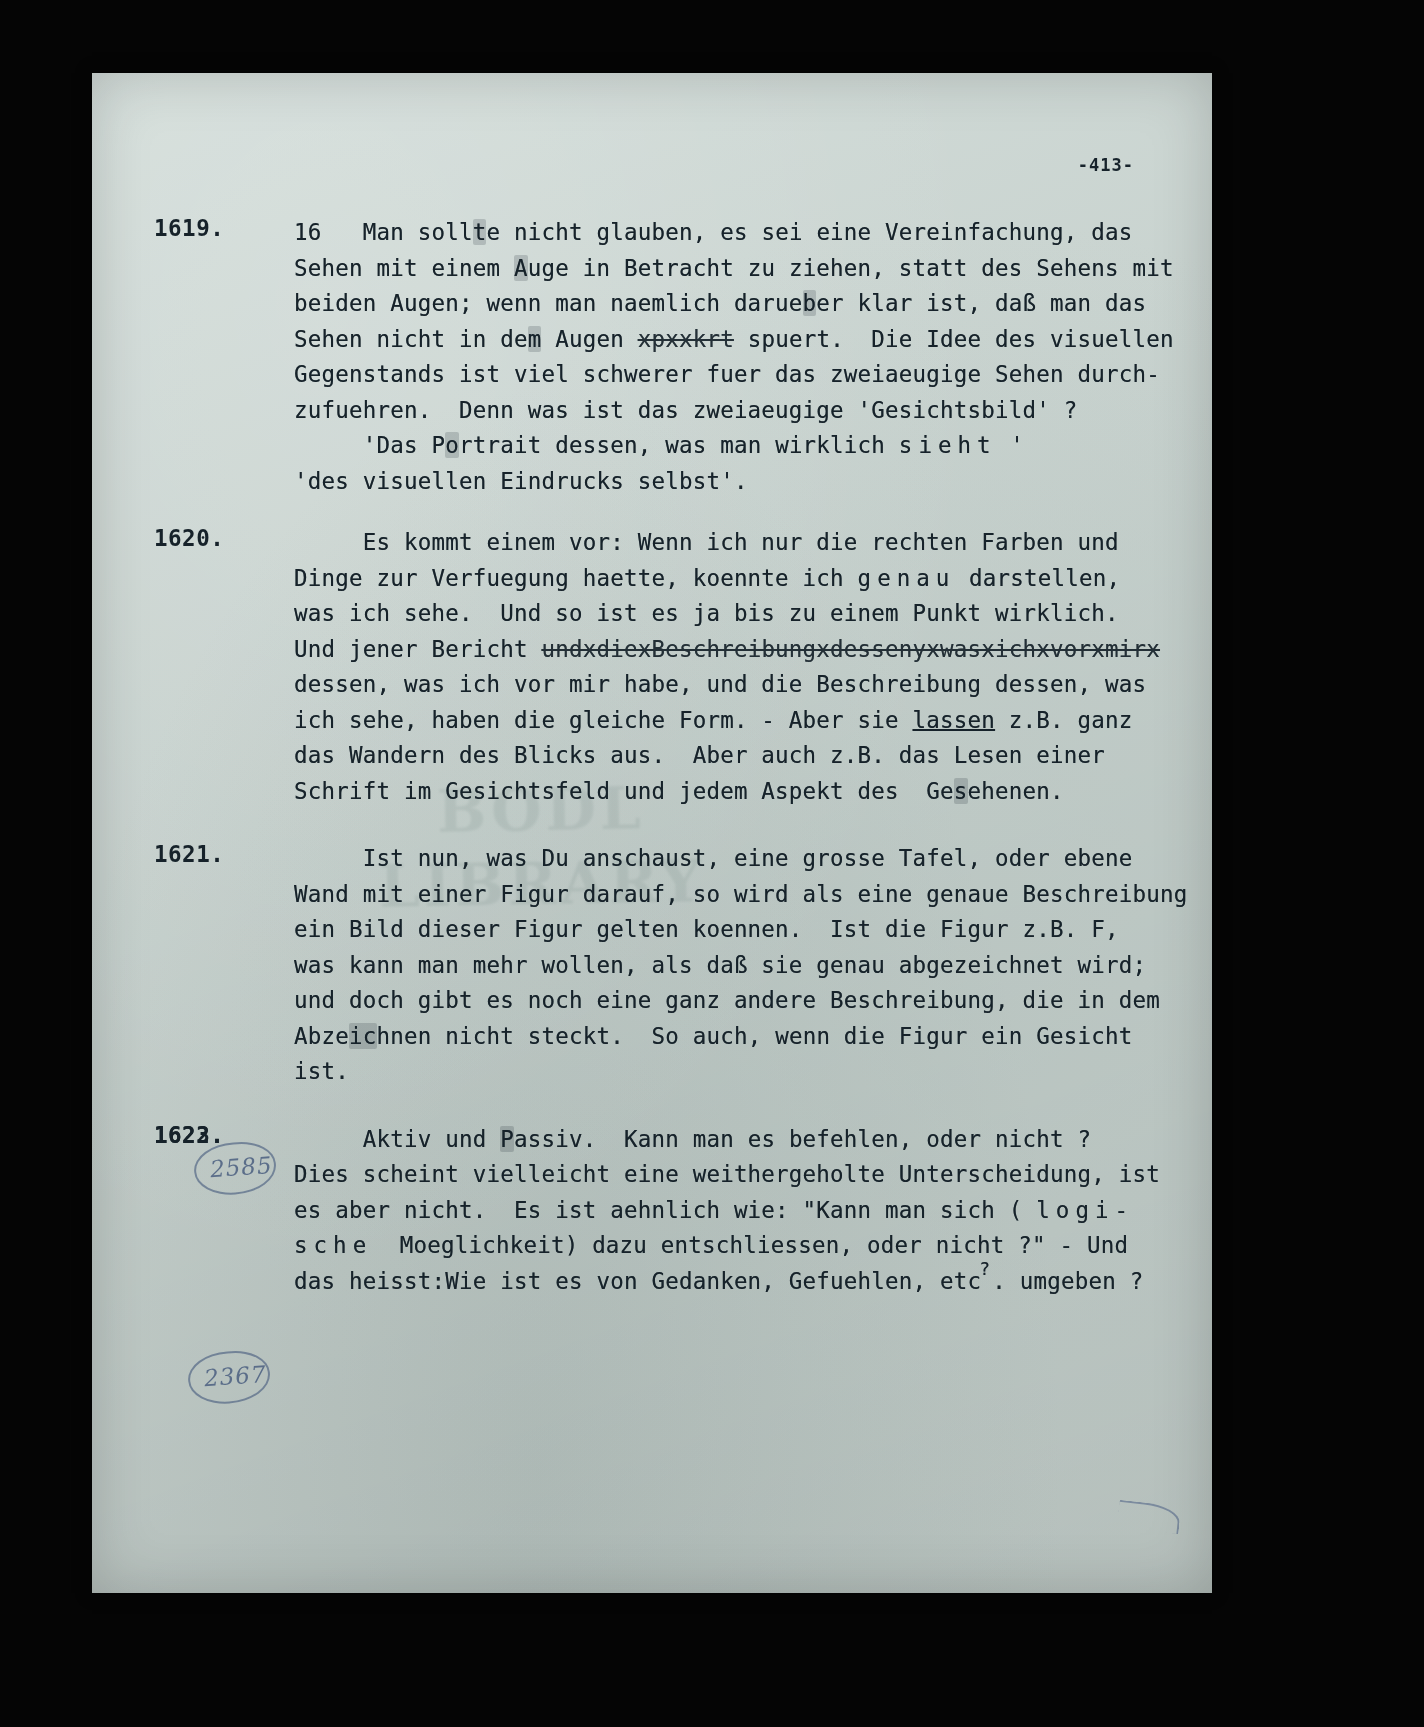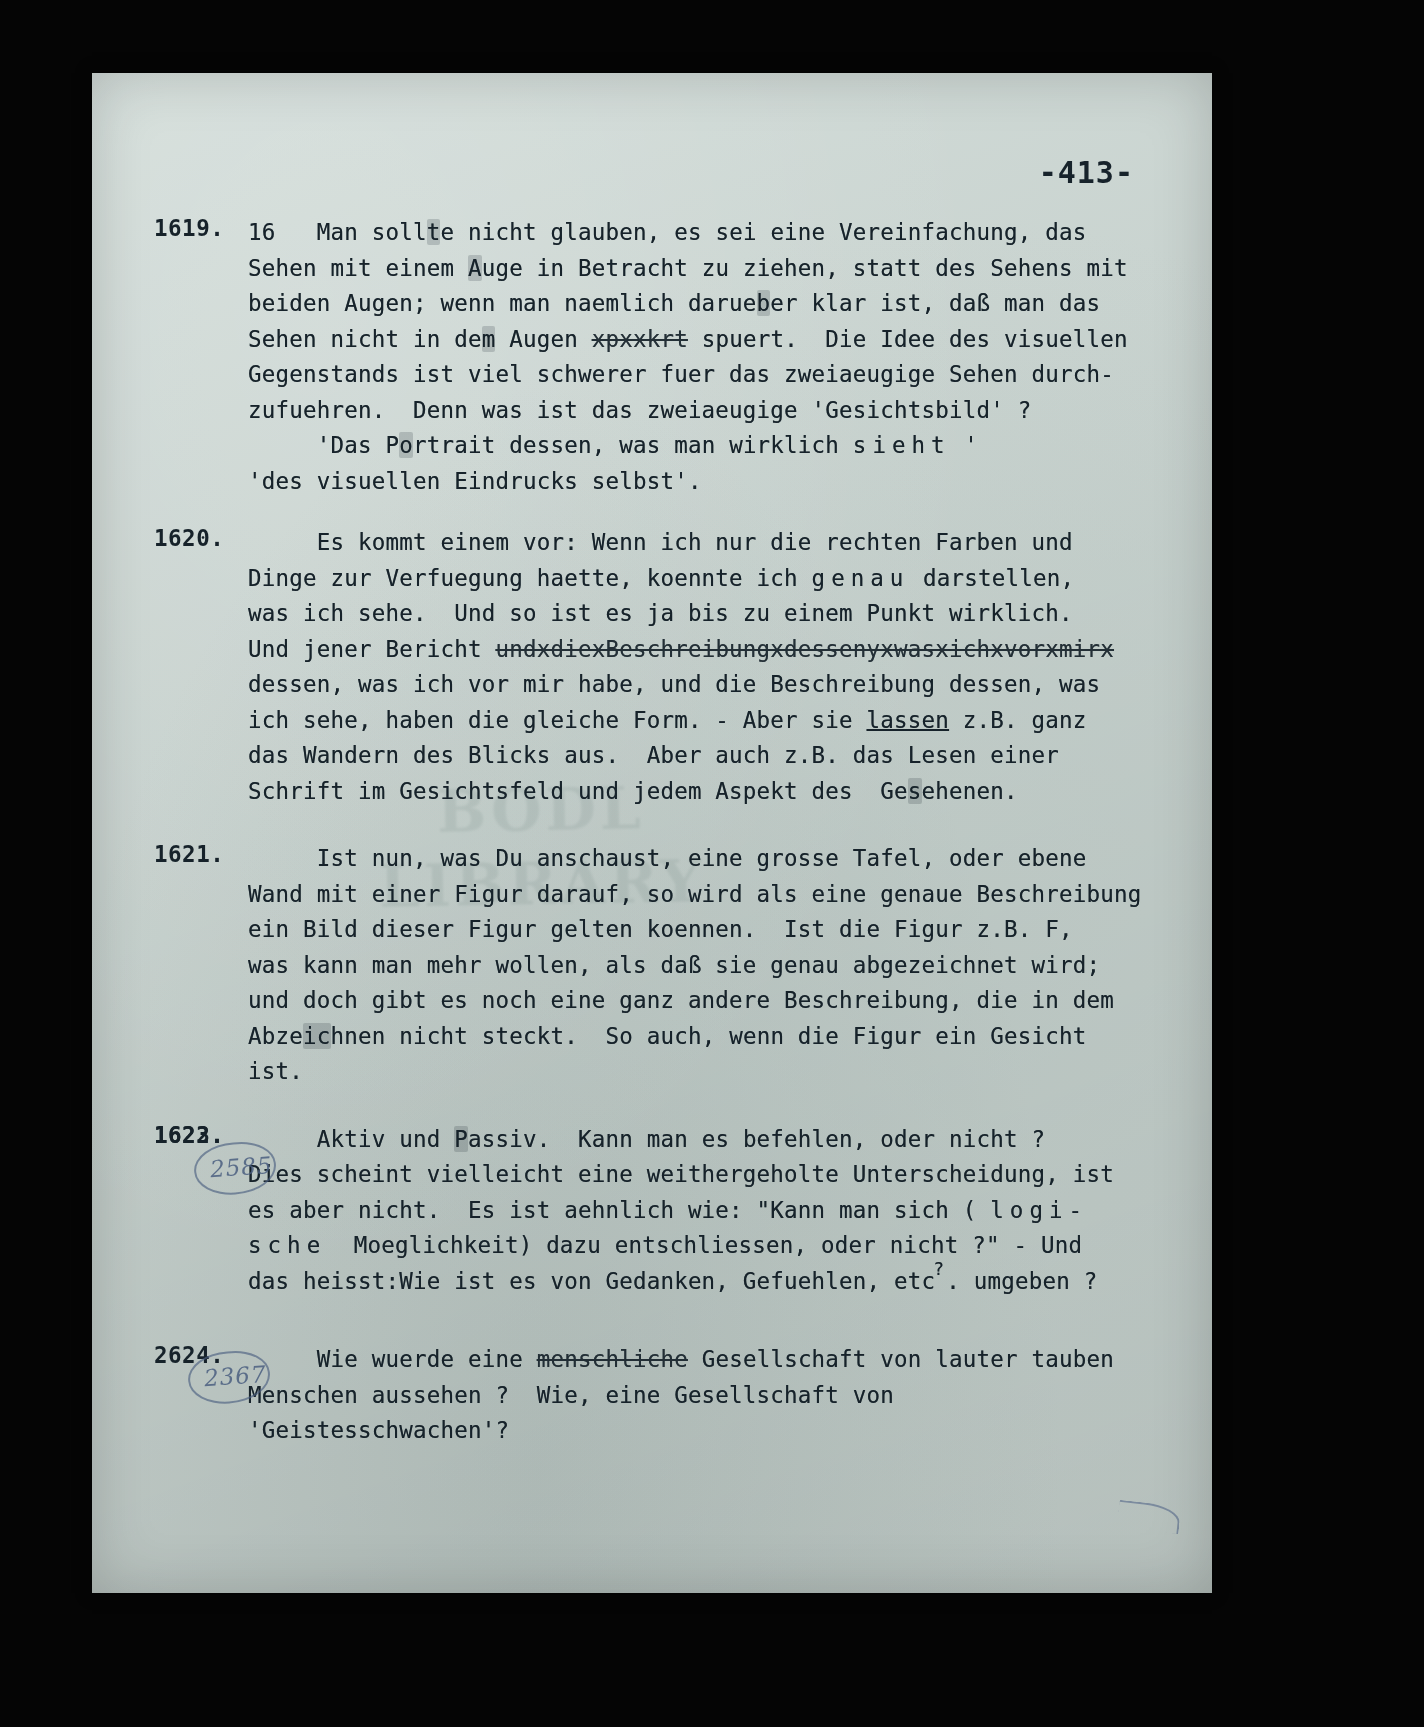--- a/index.html
+++ b/index.html
@@ -62,39 +62,39 @@
     line-height: 74px;
     letter-spacing: 4px;
     text-align: center;
     filter: blur(1.1px);
   }
 
   .page-number {
     position: absolute;
     right: 78px;
     top: 82px;
-    font-size: 30px;
+    font-size: 17px;
     font-weight: bold;
     letter-spacing: 1px;
     color: #17232b;
     text-align: right;
   }
 
   .body-block {
     position: absolute;
     left: 0;
     top: 142px;
     width: 1120px;
   }
 
   .remark {
     position: relative;
     display: block;
     margin-bottom: 26px;
-    padding-left: 32px;
+    padding-left: 78px;
   }
 
   .remark-number {
     position: absolute;
     left: 62px;
     top: 0;
     width: 110px;
     font-size: 22.5px;
     font-weight: bold;
     color: #16222a;
@@ -240,25 +240,20 @@
 
       <div class="remark" style="margin-top:20px;">
         <div class="remark-number">1623.</div>
         <div class="remark-text">     Aktiv und <span class="overtype">P</span>assiv.  Kann man es befehlen, oder nicht ?
 Dies scheint vielleicht eine weithergeholte Unterscheidung, ist
 es aber nicht.  Es ist aehnlich wie: "Kann man sich ( <span class="sp">logi</span>-
 <span class="sp">sche</span>  Moeglichkeit) dazu entschliessen, oder nicht ?" - Und
 das heisst:Wie ist es von Gedanken, Gefuehlen, etc<span class="sup-mark">?</span>. umgeben ?</div>
       </div>
 
-      <div class="remark" style="margin-top:42px;">
-        <div class="remark-number">2624.</div>
-        <div class="remark-text">     Wie wuerde eine <span class="struck">menschliche</span> Gesellschaft von lauter tauben
-Menschen aussehen ?  Wie, eine Gesellschaft von 'Geistesschwachen'?</div>
-      </div>
 
     </div>
 
     <div class="pencil-note n1">
       <span class="ring"></span>
       <span>2585</span>
     </div>
 
     <div class="pencil-note n2">
       <span class="ring"></span>

